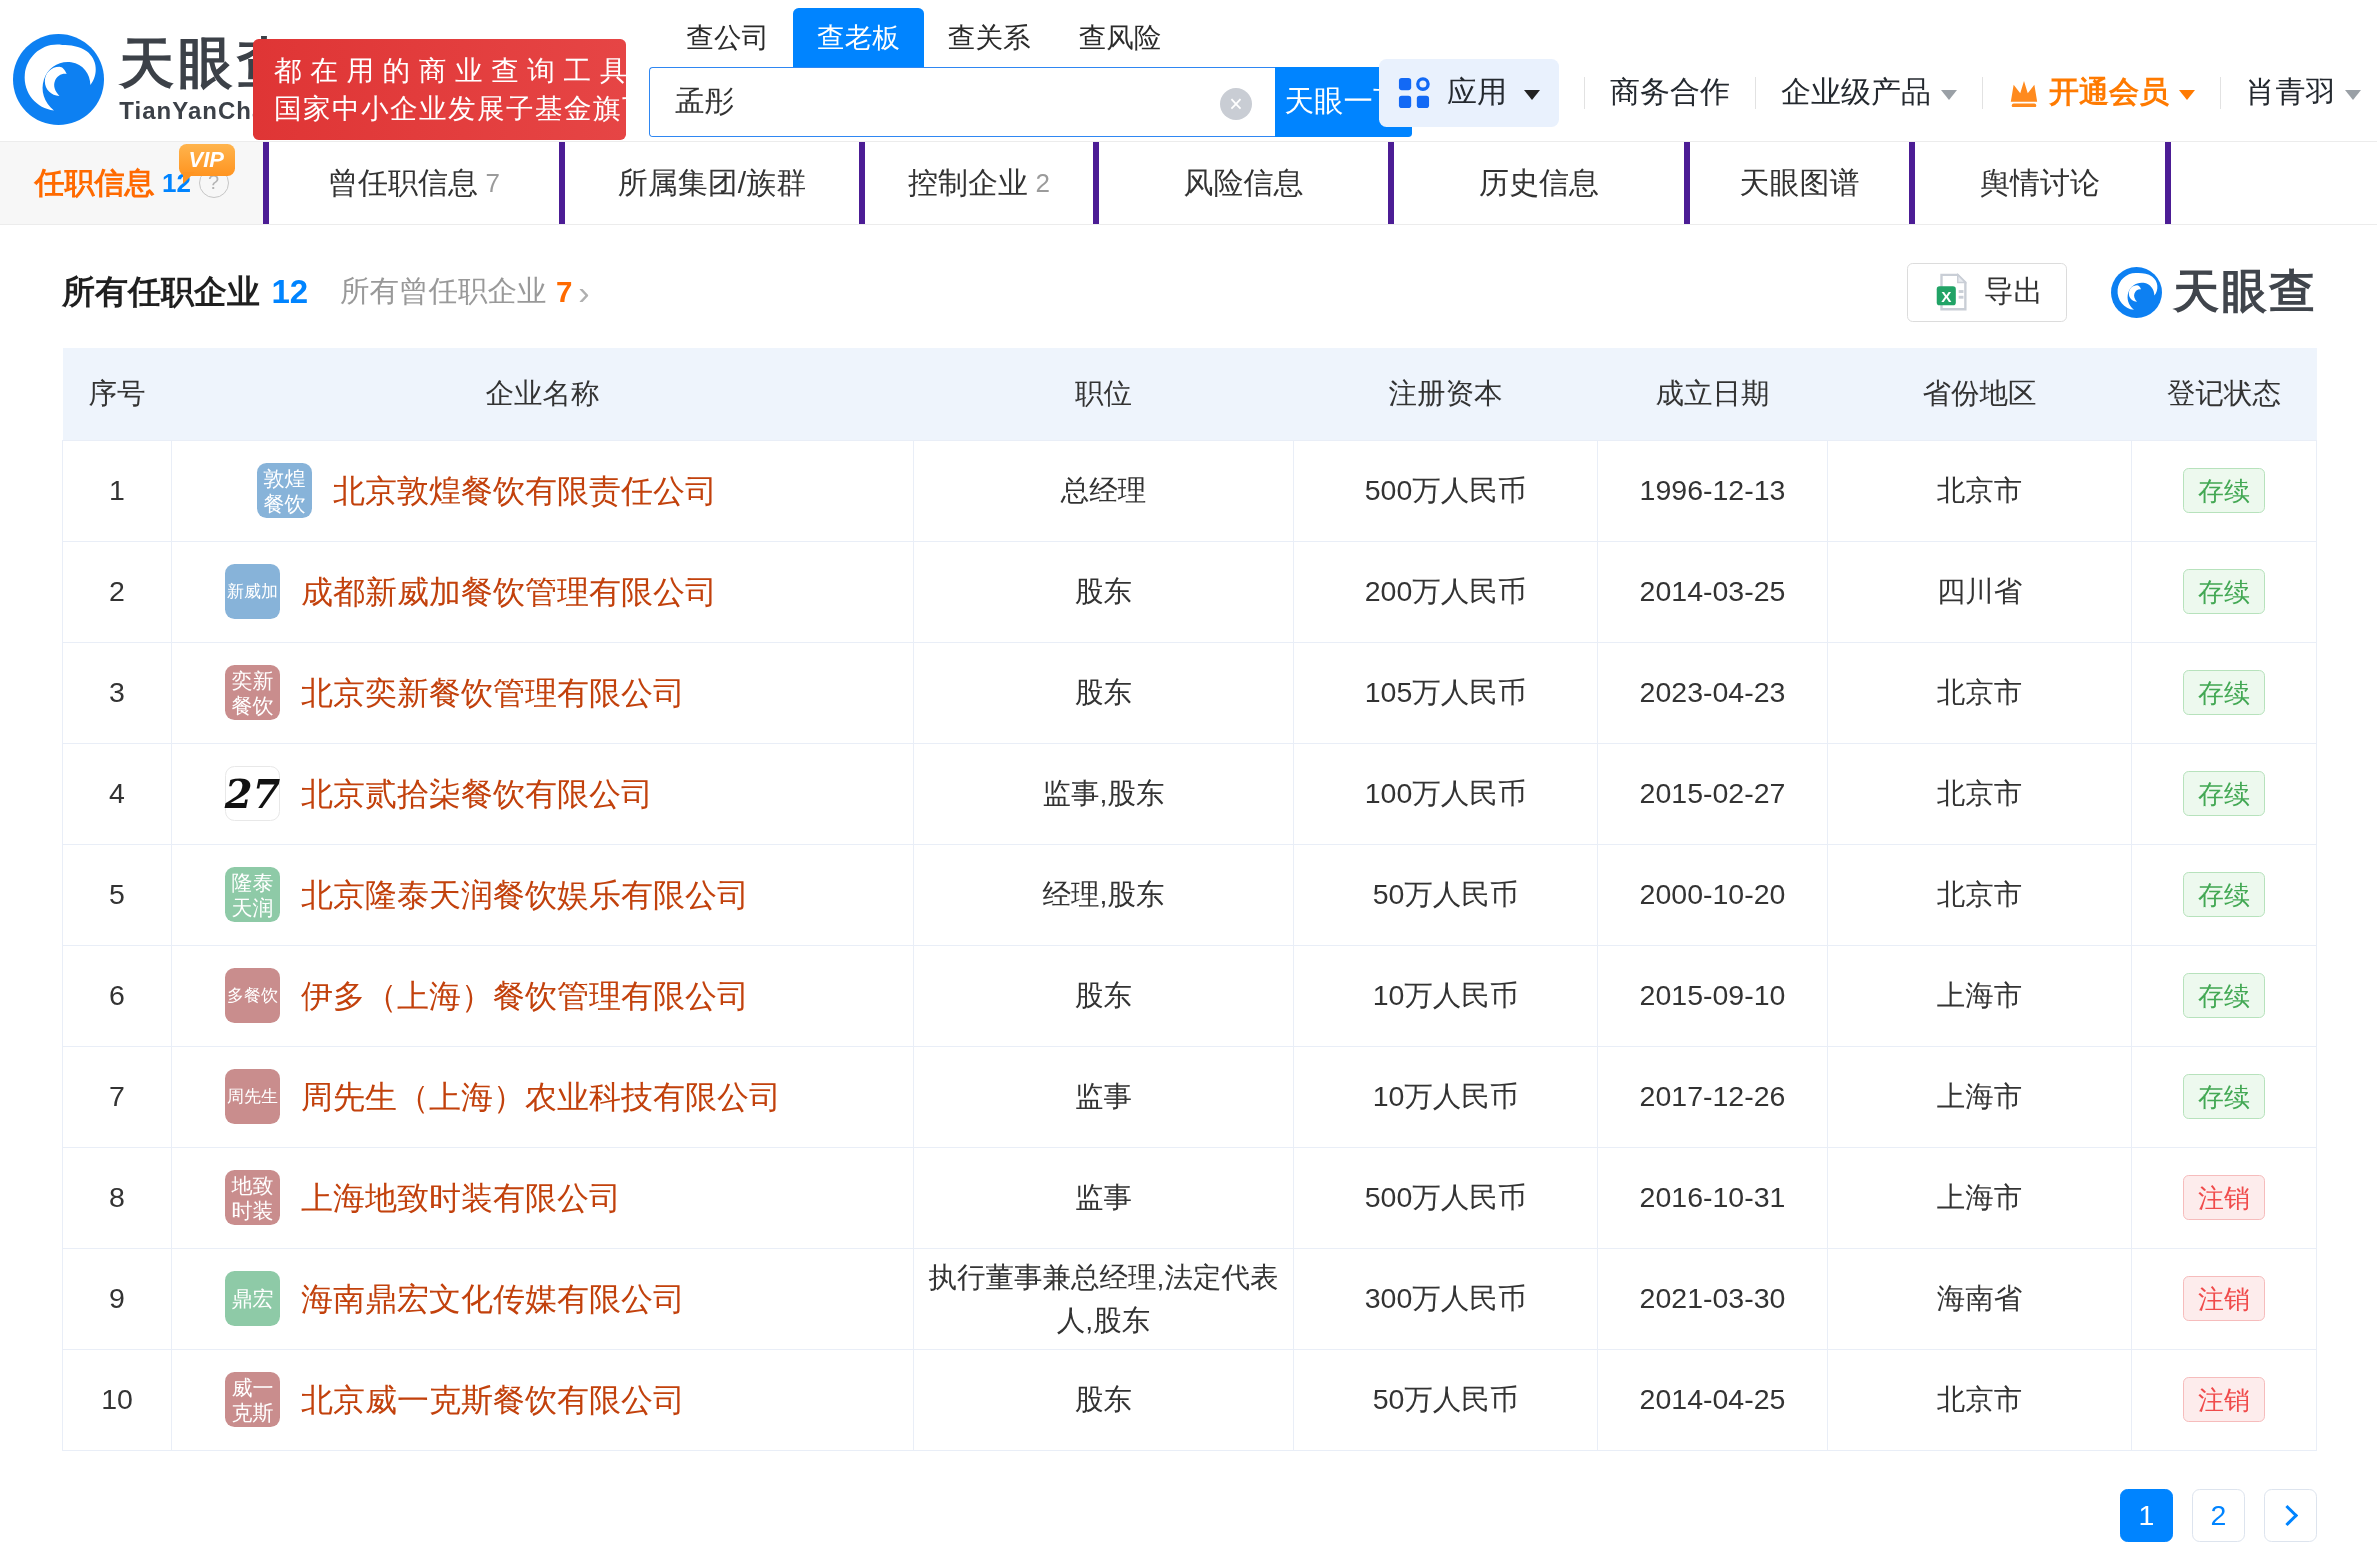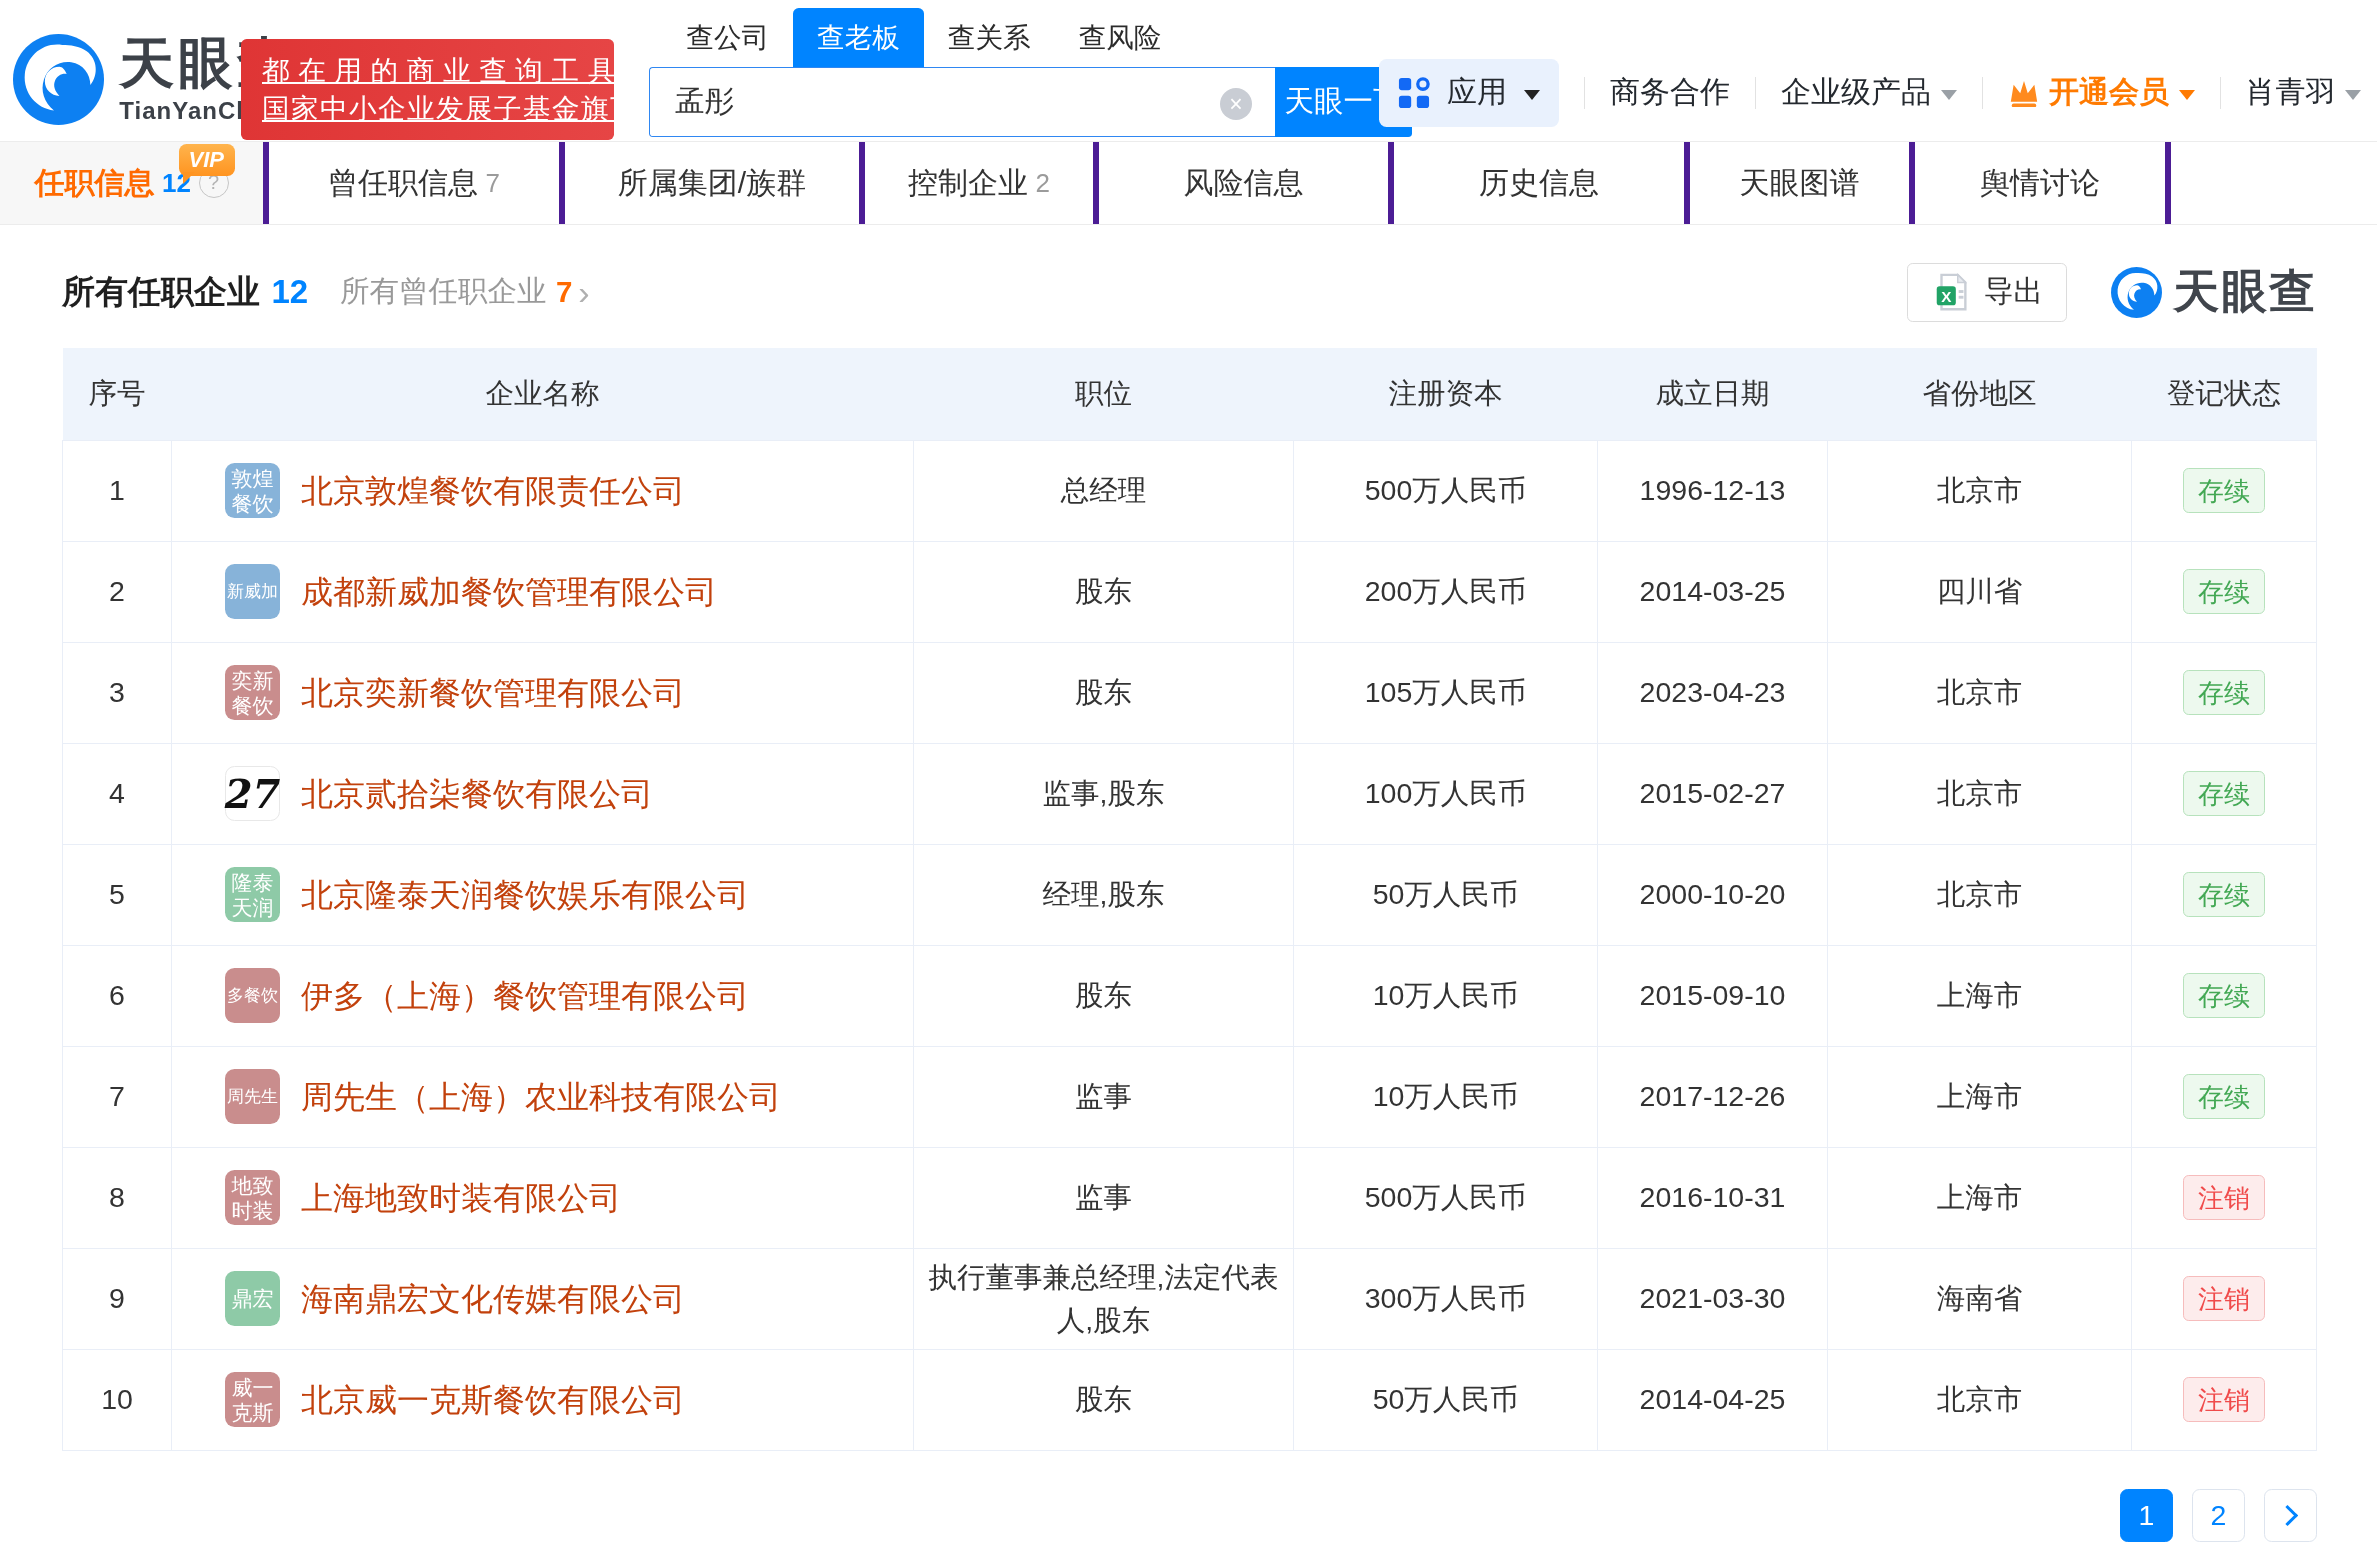--- a/index.html
+++ b/index.html
@@ -6,21 +6,21 @@
   html,body { background:#fff; }
   body { font-family:"Liberation Sans","DejaVu Sans",sans-serif; color:#333; }
   .page { position:relative; width:2378px; height:1554px; background:#fff; overflow:hidden; }
 
   
   .top-header { position:relative; height:141px; }
   .logo { position:absolute; left:13.3px; top:34px; display:flex; align-items:center; gap:15px; }
   .logo-circle { width:91px; height:91px; flex:0 0 auto; }
   .logo-txt .cn { font-size:55px; font-weight:bold; color:#3c4148; letter-spacing:3.8px; line-height:59px; }
   .logo-txt .en { font-size:24px; font-weight:bold; color:#3c4148; letter-spacing:1px; margin-top:3.8px; }
-  .banner { position:absolute; left:241px; top:39px; width:373px; height:101px; background:linear-gradient(90deg,#df3535,#e64545); border-radius:5.7px; color:#fff; display:flex; flex-direction:column; justify-content:center; padding:0 21px;text-decoration:underline; }
+  .banner { position:absolute; left:253px; top:39px; width:373px; height:101px; background:linear-gradient(90deg,#df3535,#e64545); border-radius:5.7px; color:#fff; display:flex; flex-direction:column; justify-content:center; padding:0 21px; }
   .banner .l1 { font-size:27.6px; letter-spacing:8.6px; line-height:38px; white-space:nowrap; }
   .banner .l2 { font-size:27.6px; letter-spacing:1.4px; line-height:38px; white-space:nowrap; }
 
   
   .search-wrap { position:absolute; left:649px; top:7.6px; }
   .search-tabs { display:flex; margin-left:13.3px; }
   .search-tab { height:59px; padding:0 24px; display:flex; align-items:center; font-size:27.6px; color:#2b2b2b; cursor:pointer; }
   .search-tab.active { background:#0084ff; color:#fff; border-radius:5.7px 5.7px 0 0; }
   .search-box { display:flex; }
   .search-input { width:626px; height:70px; border:1.9px solid #2f87f2; border-right:none; border-radius:3.8px 0 0 3.8px; font-size:29.5px; color:#333; padding:0 61px 0 25px; outline:none; font-family:inherit; }
@@ -241,21 +241,21 @@
         <th>成立日期</th>
         <th>省份地区</th>
         <th>登记状态</th>
       </tr>
     </thead>
     <tbody>
         <tr>
           <td class="cell-no">1</td>
           <td class="cell-company">
             <div class="company-flex">
-              <div class="company-logo" style="background: rgb(135, 179, 217);">
+              <div class="company-logo" style="background: rgb(135, 179, 217); margin-left: 32px;">
                 <div>敦煌</div>
                 <div>餐饮</div>
               </div>
               <a class="company-link">北京敦煌餐饮有限责任公司</a>
             </div>
           </td>
           <td class="cell-position">总经理</td>
           <td class="cell-capital">500万人民币</td>
           <td class="cell-date">1996-12-13</td>
           <td class="cell-province">北京市</td>

